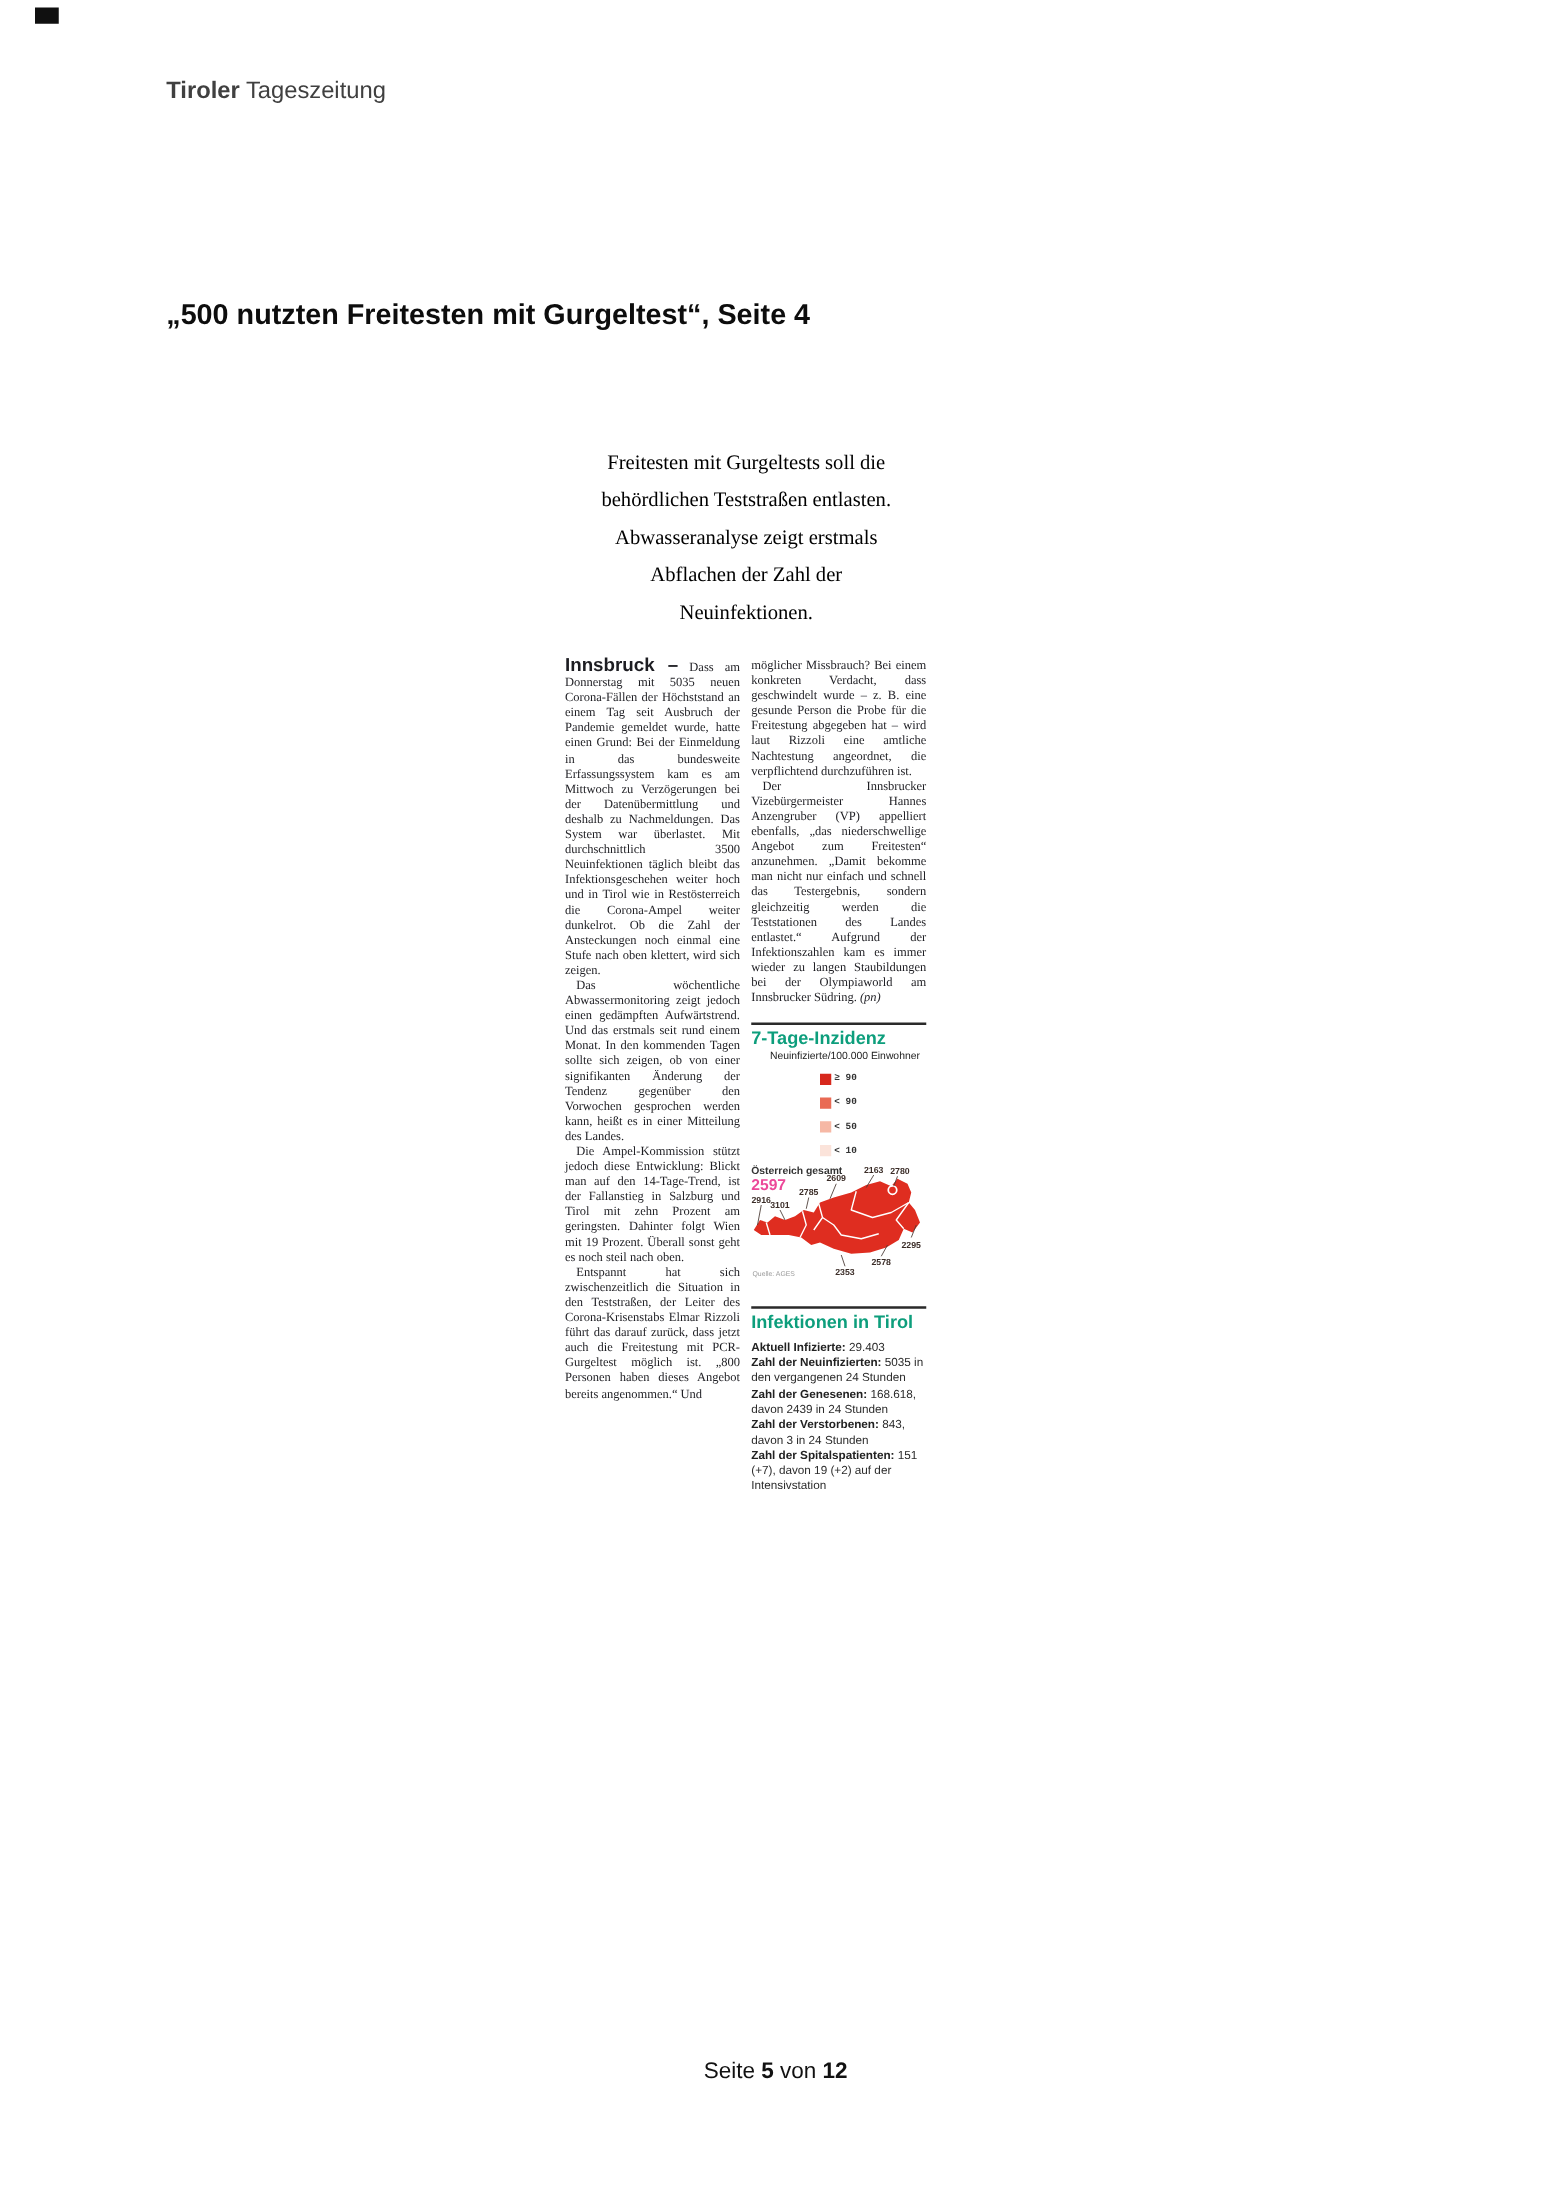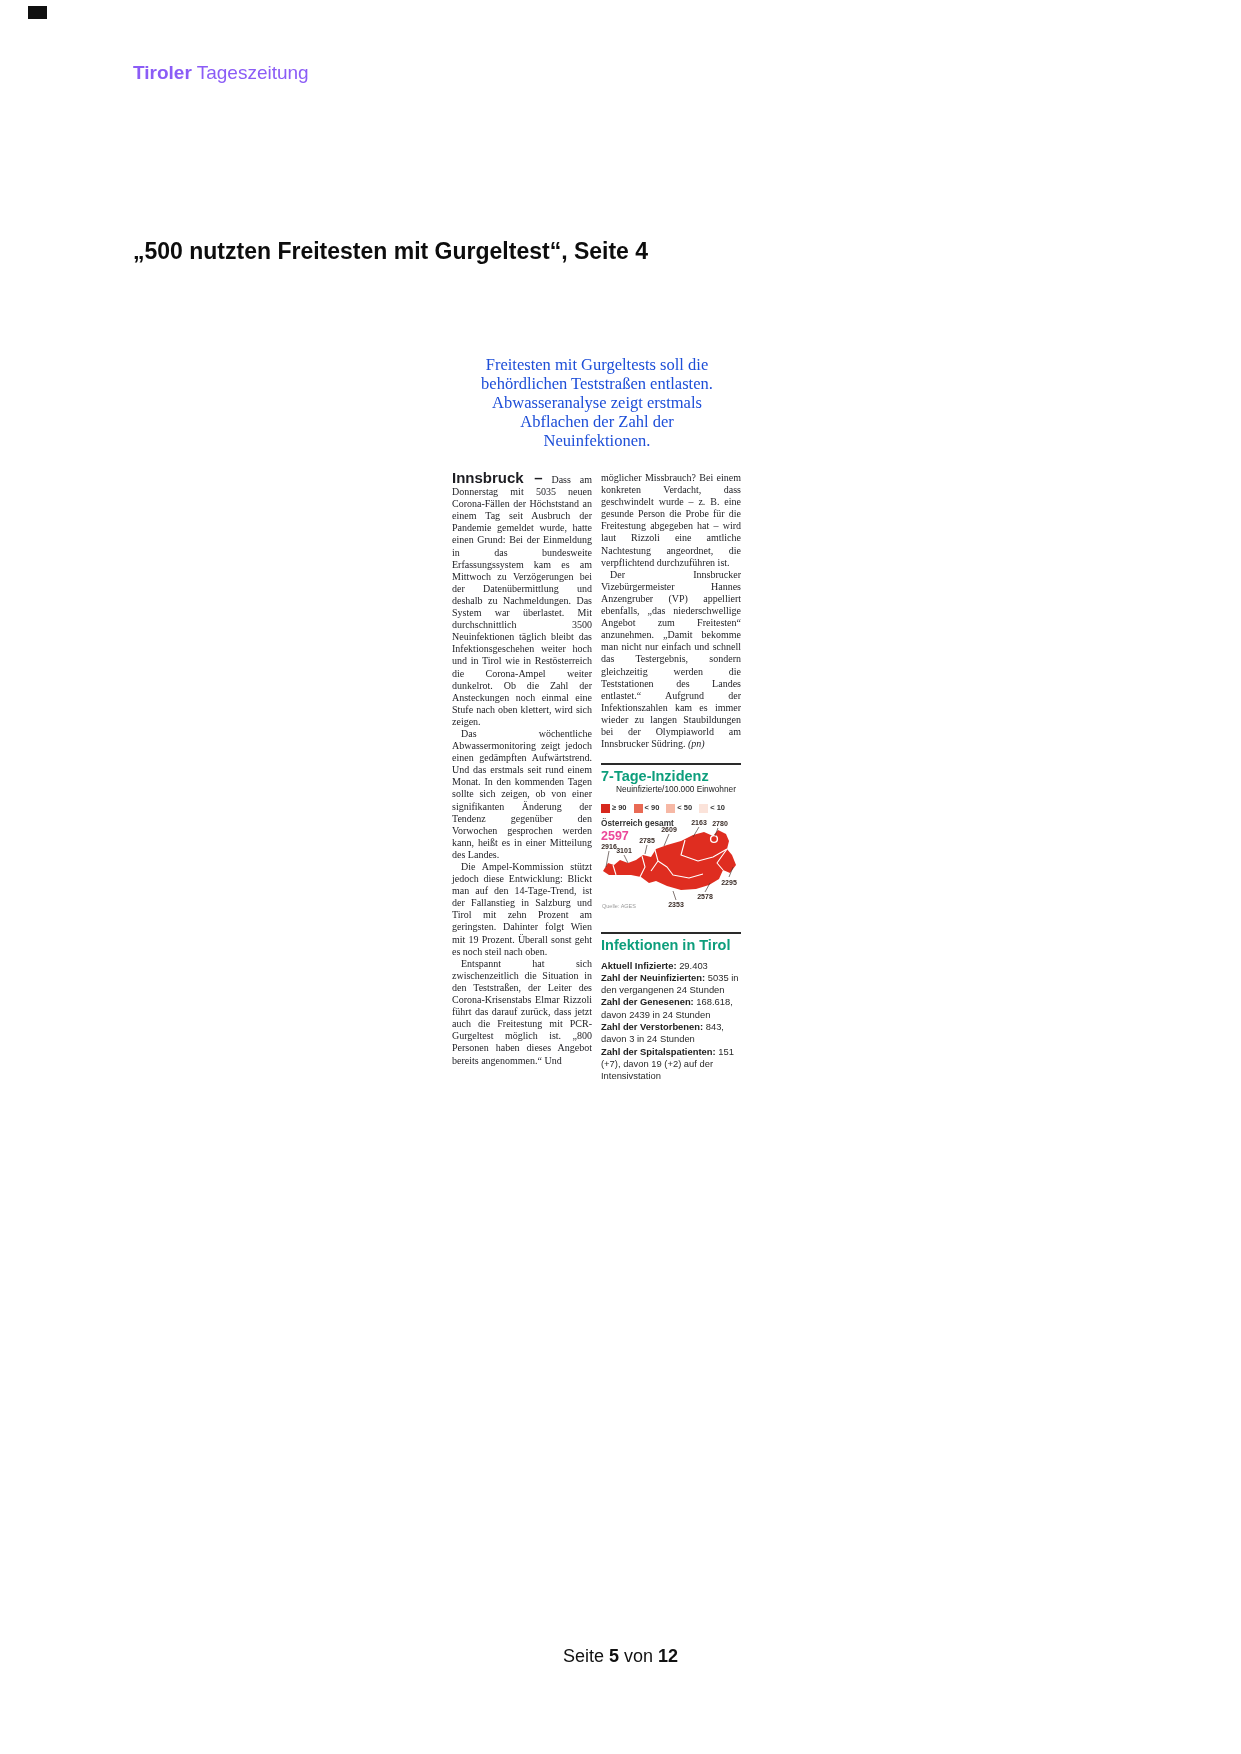--- a/index.html
+++ b/index.html
@@ -1,46 +1,46 @@
 <!DOCTYPE html>
 <html><head>
 <meta charset="utf-8">
 <style>
   html,body{margin:0;padding:0;}
   body{
     width:1241px;height:1754px;position:relative;background:#ffffff;
     font-family:"Liberation Sans",sans-serif;color:#1a1a1a;overflow:hidden;
   }
   .scan-artifact{position:absolute;left:28px;top:6px;width:19px;height:13px;background:#101010;}
-  .doc-header{position:absolute;left:133px;top:62px;font-size:19px;color:#8b5cf6;}
+  .doc-header{position:absolute;left:133px;top:62px;font-size:19px;color:#404040;}
   .doc-header b{font-weight:bold;}
   .doc-title{position:absolute;left:133px;top:238px;font-size:23px;font-weight:bold;color:#0d0d0d;}
 
   
   .article{
     position:absolute;left:452px;top:338px;width:290px;
     font-family:"Liberation Serif",serif;color:#1d1d22;
   }
   .headline{ text-align:center;font-size:39px;line-height:47px;font-weight:bold;
     letter-spacing:-0.6px;color:#1c1c26;}
   .subhead{ margin:17px auto 22px;width:252px;text-align:center;
-    font-size:16.5px;line-height:19px;color:#1d4ed8;}
+    font-size:16.5px;line-height:30px;color:#000000;}
   .cols{display:flex;gap:9px;}
   .col{width:140px;font-size:10px;line-height:12.1px;text-align:justify;}
   .col p{margin:0;}
   .col p.indent{text-indent:9px;}
   .lead{font-family:"Liberation Sans",sans-serif;font-weight:bold;font-size:15px;}
   .credit{font-style:italic;}
 
   
   .rule{border:none;border-top:2px solid #2a2a2a;margin:13px 0 5px;}
   .info-title{font-family:"Liberation Sans",sans-serif;font-size:14.5px;font-weight:bold;margin:2px 0 1px;}
   .info-sub{font-family:"Liberation Sans",sans-serif;font-size:8.3px;color:#222;margin-bottom:7px;padding-left:15px;}
-  .legend{display:flex;align-items:center;gap:7px;font-family:Liberation Sans, sans-serif;
-    font-size:7.5px;font-weight:bold;color:#333;margin-bottom:5px;}
+  .legend{display:flex;align-items:center;gap:7px;font-family:Liberation Mono, monospace;
+    font-size:7.5px;font-weight:bold;color:#333;margin-bottom:5px;flex-direction:column;}
   .legend-item{display:flex;align-items:center;gap:2px;}
   .sq{width:9px;height:9px;display:inline-block;}
   .map-wrap{position:relative;width:140px;height:100px;}
   .total{position:absolute;left:0;top:-2px;font-family:"Liberation Sans",sans-serif;z-index:2;}
   .total-label{font-size:8.3px;font-weight:bold;color:#333;}
   .total-value{font-size:12.5px;font-weight:bold;}
   svg.map{position:absolute;left:0;top:0;}
   svg.map text.num{font-family:"Liberation Sans",sans-serif;font-size:7px;font-weight:bold;fill:#3a2c27;}
   svg.map text.src{font-family:"Liberation Sans",sans-serif;font-size:5.5px;fill:#9a9a9a;font-weight:normal;}
   svg.map .border{fill:none;stroke:#ffffff;stroke-width:1.1;stroke-linejoin:round;}

